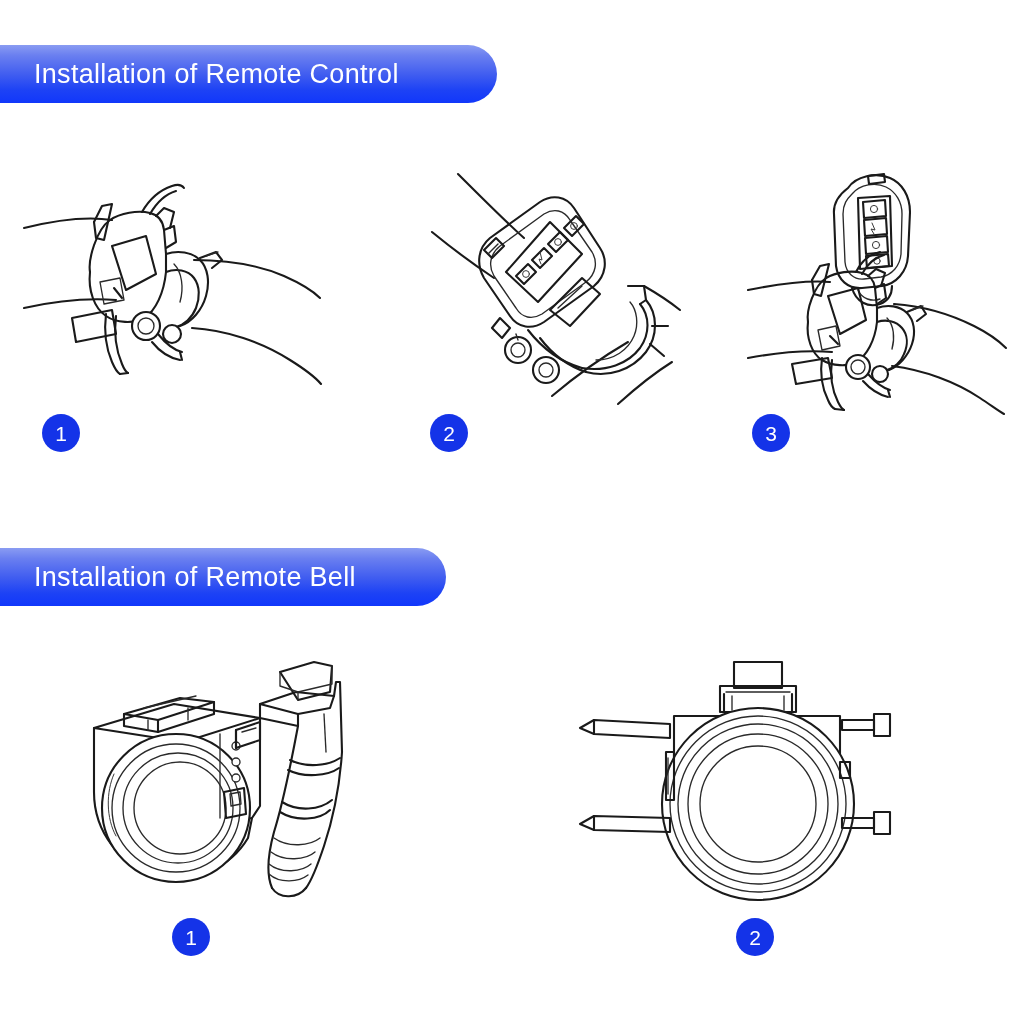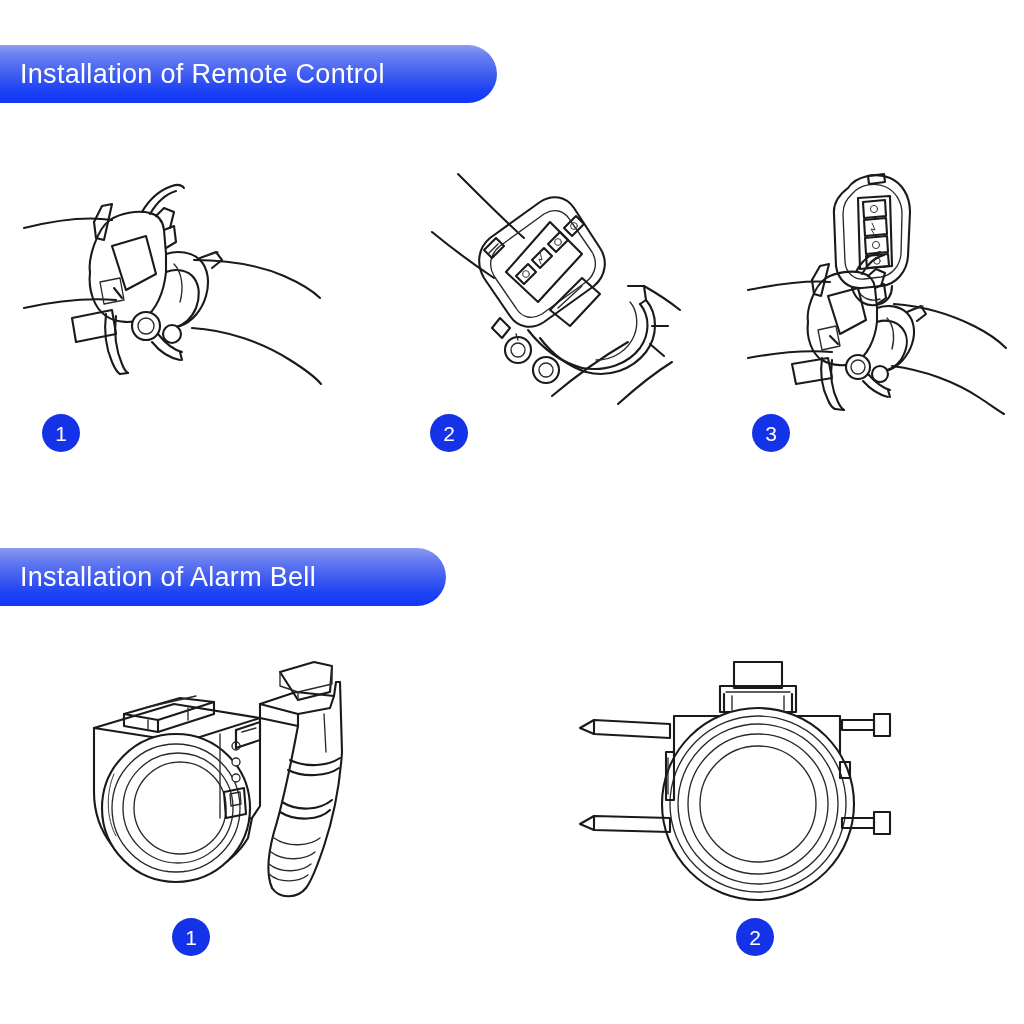--- a/index.html
+++ b/index.html
@@ -39,21 +39,21 @@
     display: flex;
     align-items: center;
     box-sizing: border-box;
   }
   .banner-label {
     color: #ffffff;
     font-size: 27px;
     font-weight: 400;
     letter-spacing: 0.3px;
     white-space: nowrap;
-    padding-left: 20px;
+    padding-left: 34px;
     font-family: "Liberation Sans", sans-serif;
   }
 
   #banner-remote { top: 45px; width: 497px; }
   #banner-alarm  { top: 548px; width: 446px; }
 
   
   .step-badge {
     position: absolute;
     width: 38px;
@@ -308,21 +308,21 @@
       <path class="ln" d="M119,219 C127,228 136,233 144,235"></path>
       <path class="ln" d="M144,228 L146,235"></path>
       <path class="ln-thin" d="M143,156 C150,163 151,176 148,187"></path>
     </svg>
   </div>
   <div class="step-badge" style="left:752px; top:414px;">
     <span>3</span>
   </div>
 
   <div class="banner" id="banner-alarm">
-    <span class="banner-label">Installation of  Alarm Bell</span>
+    <span class="banner-label">Installation of  Remote Bell</span>
   </div>
 
   <div class="figure" style="left:84px; top:642px;">
     <svg width="282" height="272" viewBox="0 0 282 272">
 
       <path class="ln" d="M10,86 L90,62 L176,76 L100,100 Z"></path>
 
       <path class="ln" d="M10,86 L10,150 C10,190 36,224 76,234"></path>
 
       <path class="ln" d="M176,76 L176,164 L168,176 L100,188"></path>

